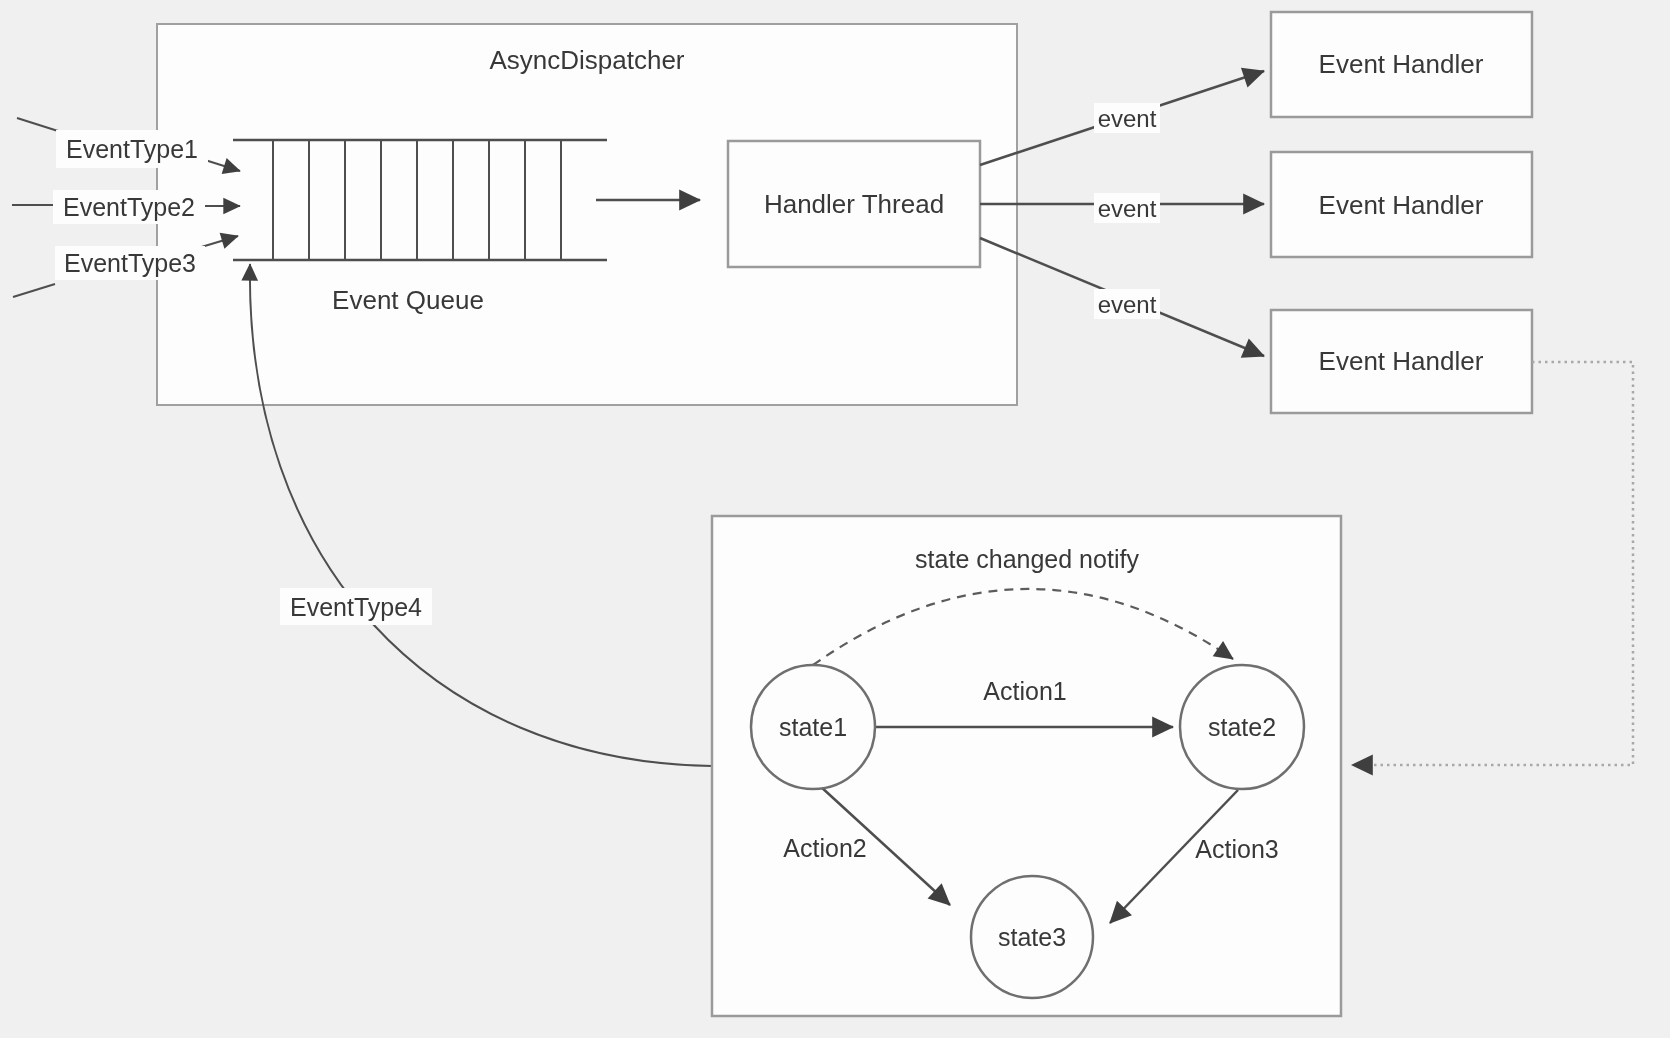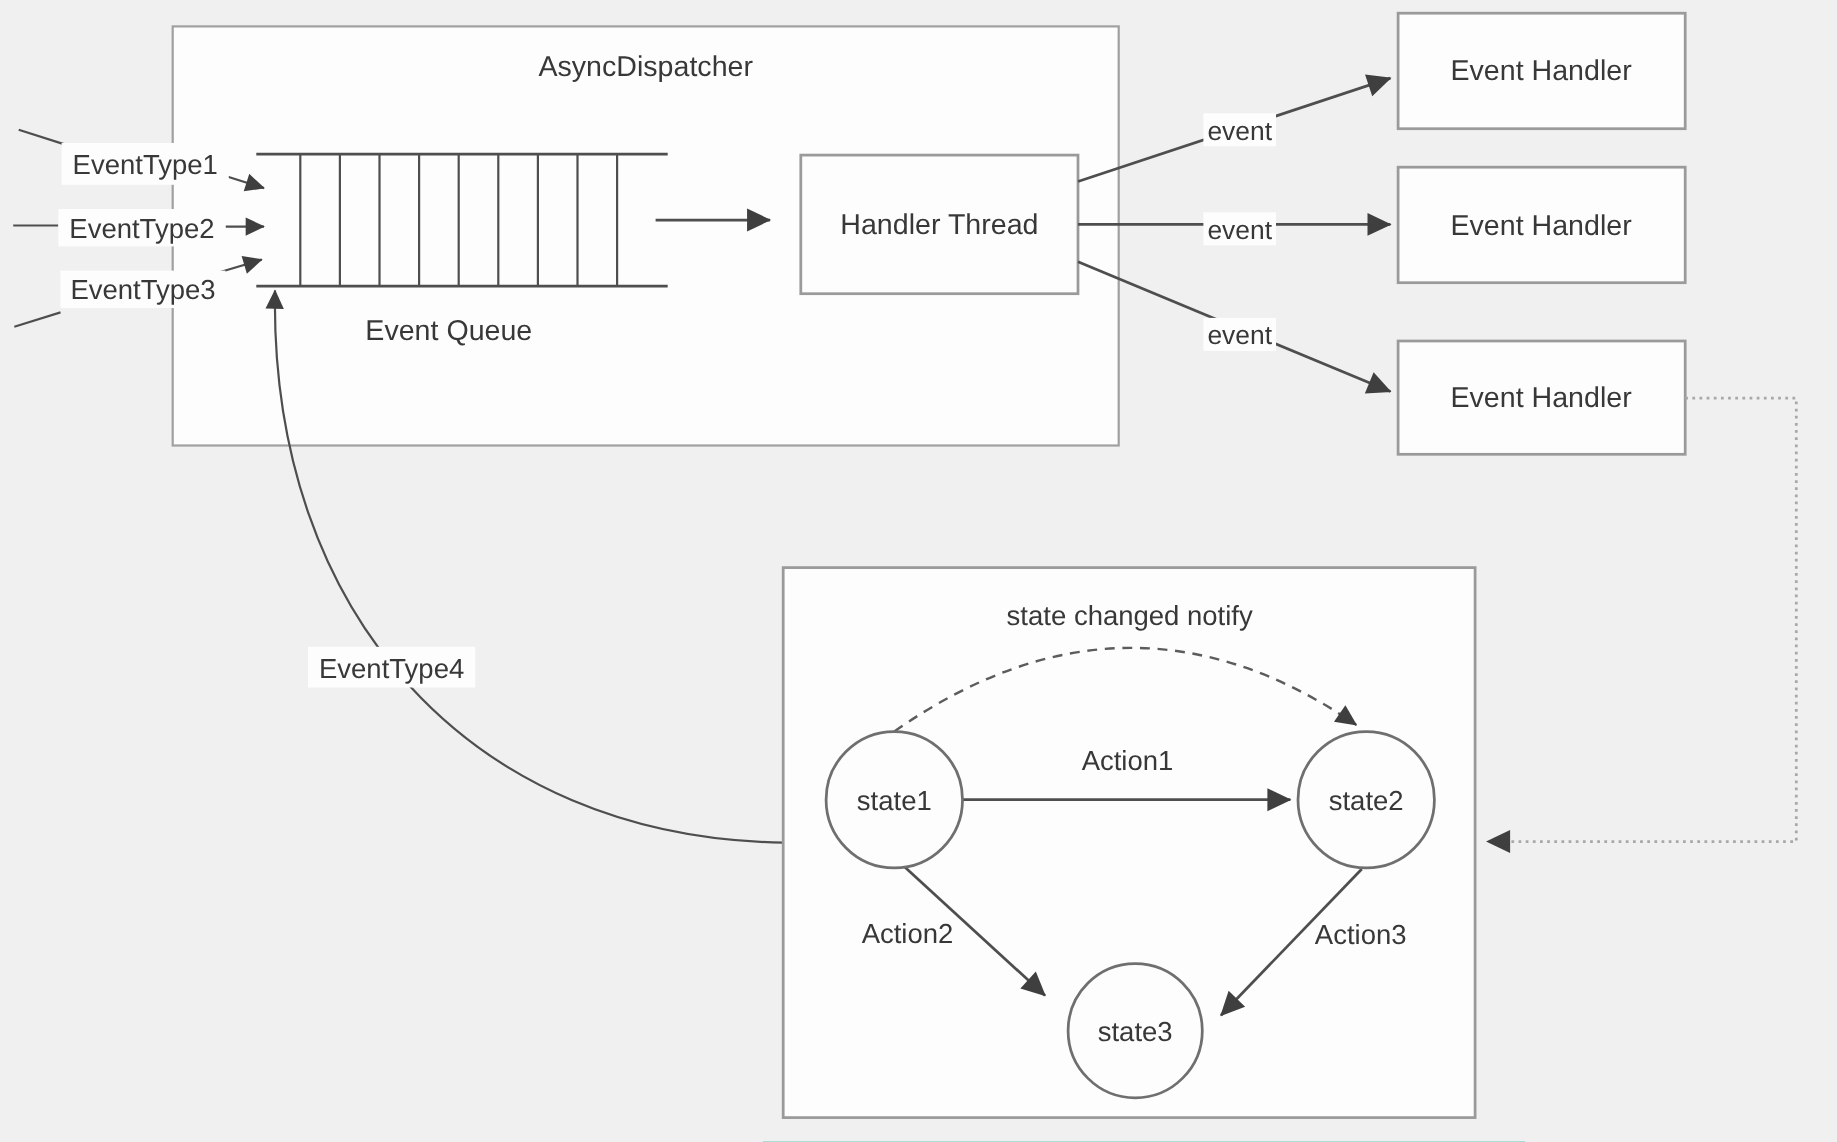--- a/index.html
+++ b/index.html
@@ -1,16 +1,16 @@
 <!DOCTYPE html>
 <html><head>
 <meta charset="utf-8">
 <style>
   html,body{margin:0;padding:0;background:#f0f0f0;}
-  .stage{position:relative;width:1670px;height:1038px;background:#14b8a6;overflow:hidden;
+  .stage{position:relative;width:1670px;height:1038px;background:#a16207;overflow:hidden;
          font-family:"Liberation Sans","DejaVu Sans",sans-serif;}
   svg{display:block}
   text{fill:#383838;font-family:"Liberation Sans","DejaVu Sans",sans-serif;}
   .t26{font-size:26px;}
   .t25{font-size:25px;}
   .t24{font-size:24px;}
   .node-box{fill:#fdfdfd;stroke:#9a9a9a;stroke-width:2.5;}
   .big-box{fill:#fdfdfd;stroke:#a0a0a0;stroke-width:2;}
   .flow{stroke:#4e4e4e;stroke-width:2.5;fill:none;}
   .thin{stroke:#4e4e4e;stroke-width:2;fill:none;}

